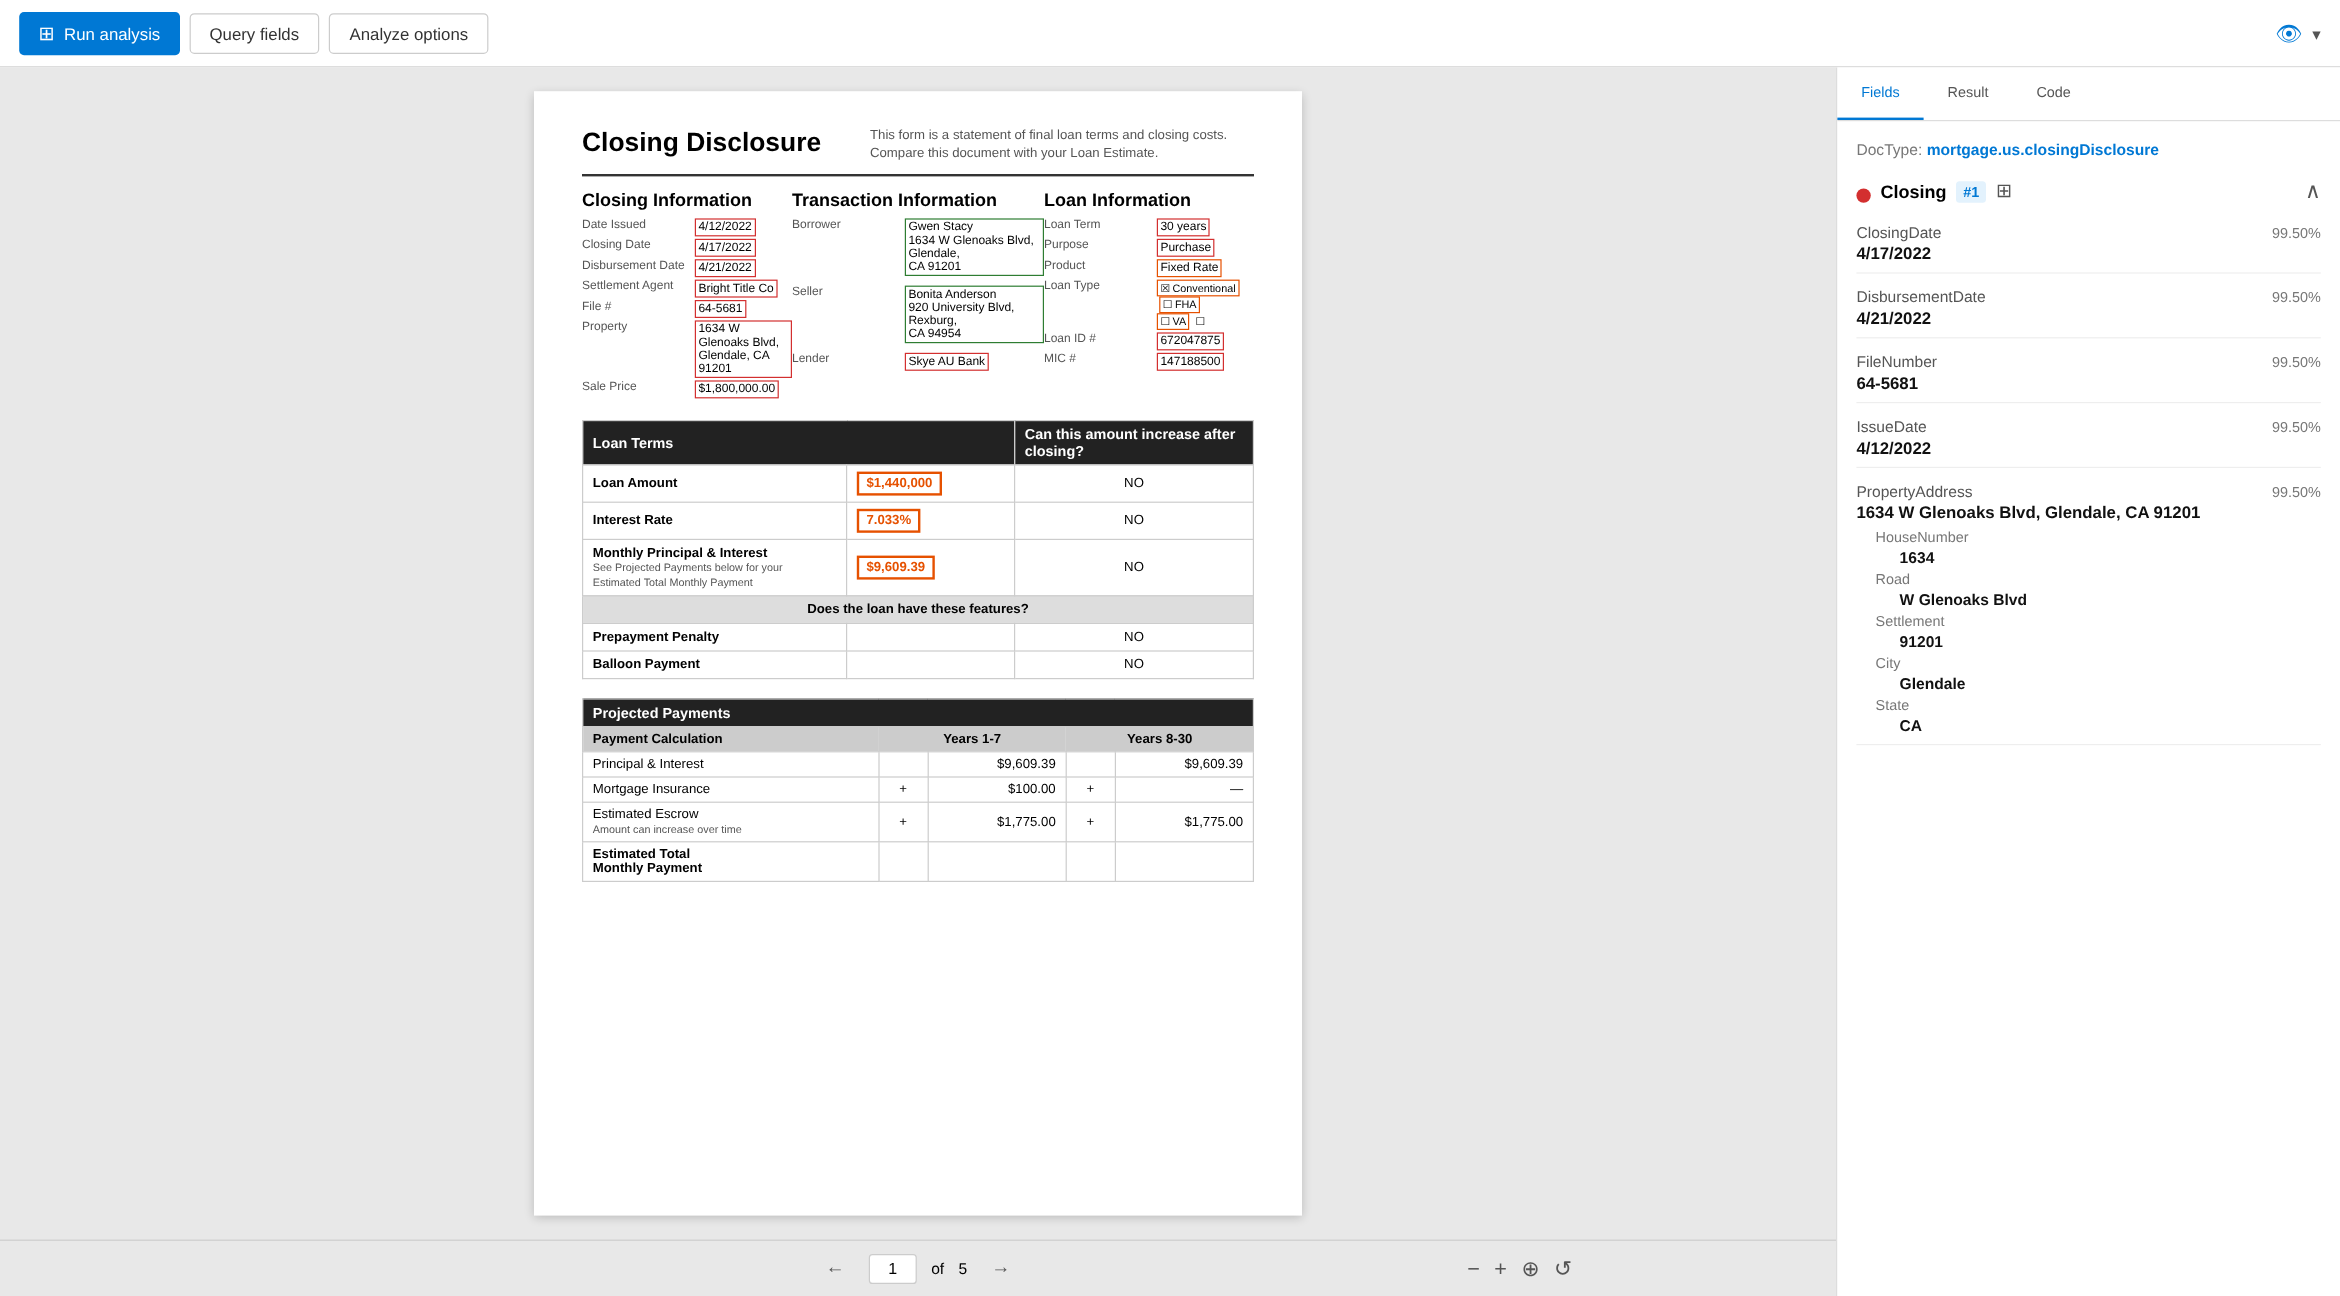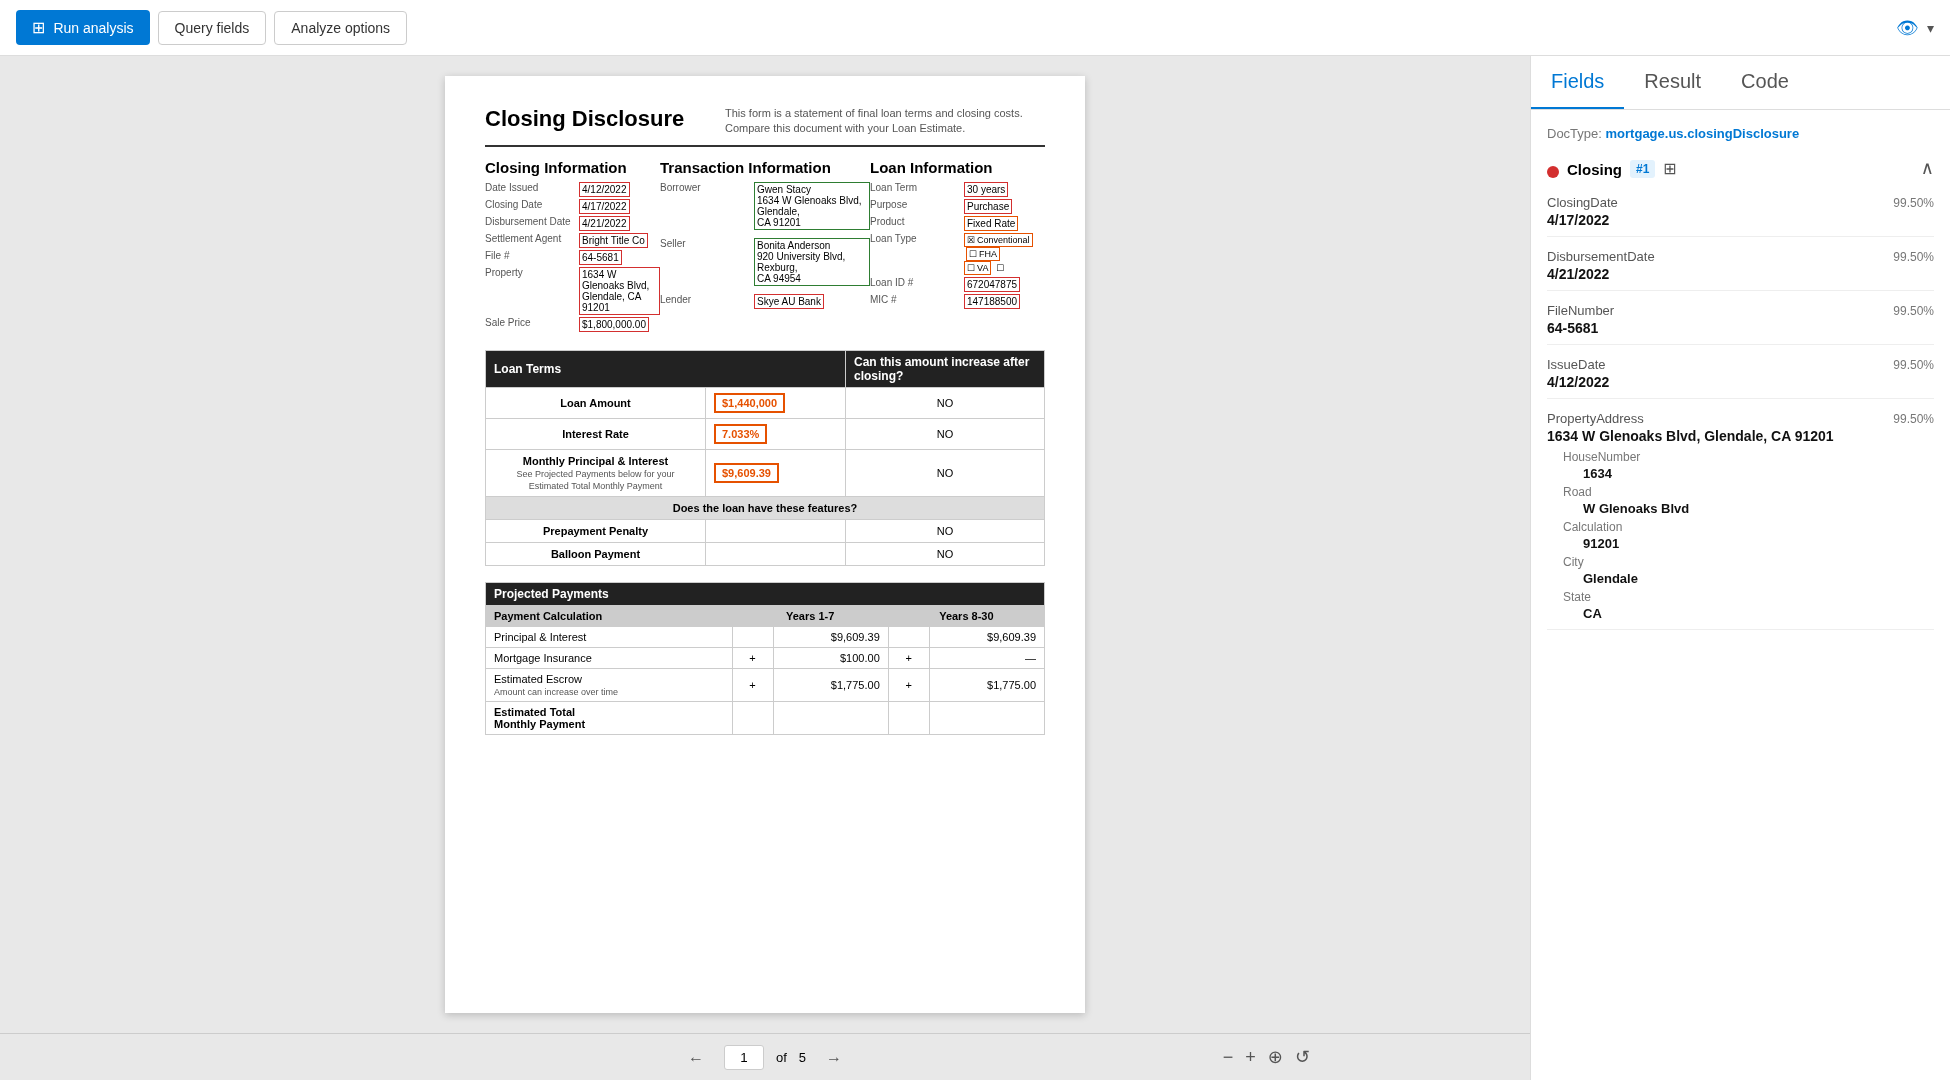--- a/index.html
+++ b/index.html
@@ -52,21 +52,21 @@
     .info-label { color: #555; min-width: 90px; }
     .info-value { font-weight: 400; }
     .highlighted-red { border: 1.5px solid #d32f2f; padding: 1px 2px; display: inline-block; }
     .highlighted-orange { border: 1.5px solid #e65100; padding: 1px 2px; display: inline-block; }
     .highlighted-green { border: 1.5px solid #2e7d32; padding: 1px 2px; display: inline-block; }
 
     
     .loan-terms-table { width: 100%; border-collapse: collapse; margin-bottom: 16px; font-size: 11px; }
     .loan-terms-table .header-row td { background: #222; color: #fff; padding: 4px 8px; font-weight: 700; font-size: 12px; }
     .loan-terms-table td { border: 1px solid #ccc; padding: 5px 8px; vertical-align: middle; }
-    .loan-terms-table .label-col { font-weight: 600; width: 220px; text-align: center; }
+    .loan-terms-table .label-col { font-weight: 600; width: 220px; }
     .loan-terms-table .value-col { width: 140px; }
     .loan-terms-table .answer-col { text-align: center; }
     .loan-amount-val { border: 2px solid #e65100; padding: 2px 6px; color: #e65100; font-weight: 600; display: inline-block; }
     .interest-rate-val { border: 2px solid #e65100; padding: 2px 6px; color: #e65100; font-weight: 600; display: inline-block; text-align: right; }
     .monthly-val { border: 2px solid #e65100; padding: 2px 6px; color: #e65100; font-weight: 600; display: inline-block; }
     .small-note { font-size: 9px; color: #555; font-weight: 400; }
 
     
     .features-subheader { background: #ddd; text-align: center; font-weight: 600; font-size: 11px; padding: 4px 8px; }
 
@@ -89,21 +89,21 @@
     .page-input { width: 40px; text-align: center; border: 1px solid #ccc; padding: 4px; border-radius: 3px; }
     .zoom-btn { background: none; border: none; cursor: pointer; font-size: 18px; color: #555; }
 
     
     .right-panel {
       width: 420px; background: #fff; border-left: 1px solid #ddd;
       display: flex; flex-direction: column; overflow: hidden;
     }
     .panel-tabs { display: flex; border-bottom: 1px solid #ddd; }
     .panel-tab {
-      padding: 14px 20px; cursor: pointer; font-size: 20px; color: #555;
+      padding: 14px 20px; cursor: pointer; font-size: 12px; color: #555;
       border-bottom: 2px solid transparent;
     }
     .panel-tab.active { color: #0078d4; border-bottom-color: #0078d4; font-weight: 500; }
 
     .panel-content { flex: 1; overflow-y: auto; padding: 16px; }
 
     .doctype-row { margin-bottom: 16px; font-size: 13px; color: #333; }
     .doctype-label { color: #777; }
     .doctype-value { font-weight: 600; color: #0078d4; }
 
@@ -433,21 +433,21 @@
         </div>
         <div class="field-value">1634 W Glenoaks Blvd, Glendale, CA 91201</div>
 
         <div class="sub-field-group">
           <div class="sub-field-name">HouseNumber</div>
           <div class="sub-field-value">1634</div>
 
           <div class="sub-field-name">Road</div>
           <div class="sub-field-value">W Glenoaks Blvd</div>
 
-          <div class="sub-field-name">Calculation</div>
+          <div class="sub-field-name">Settlement</div>
           <div class="sub-field-value">91201</div>
 
           <div class="sub-field-name">City</div>
           <div class="sub-field-value">Glendale</div>
 
           <div class="sub-field-name">State</div>
           <div class="sub-field-value">CA</div>
         </div>
         <hr class="field-divider">
       </div>

